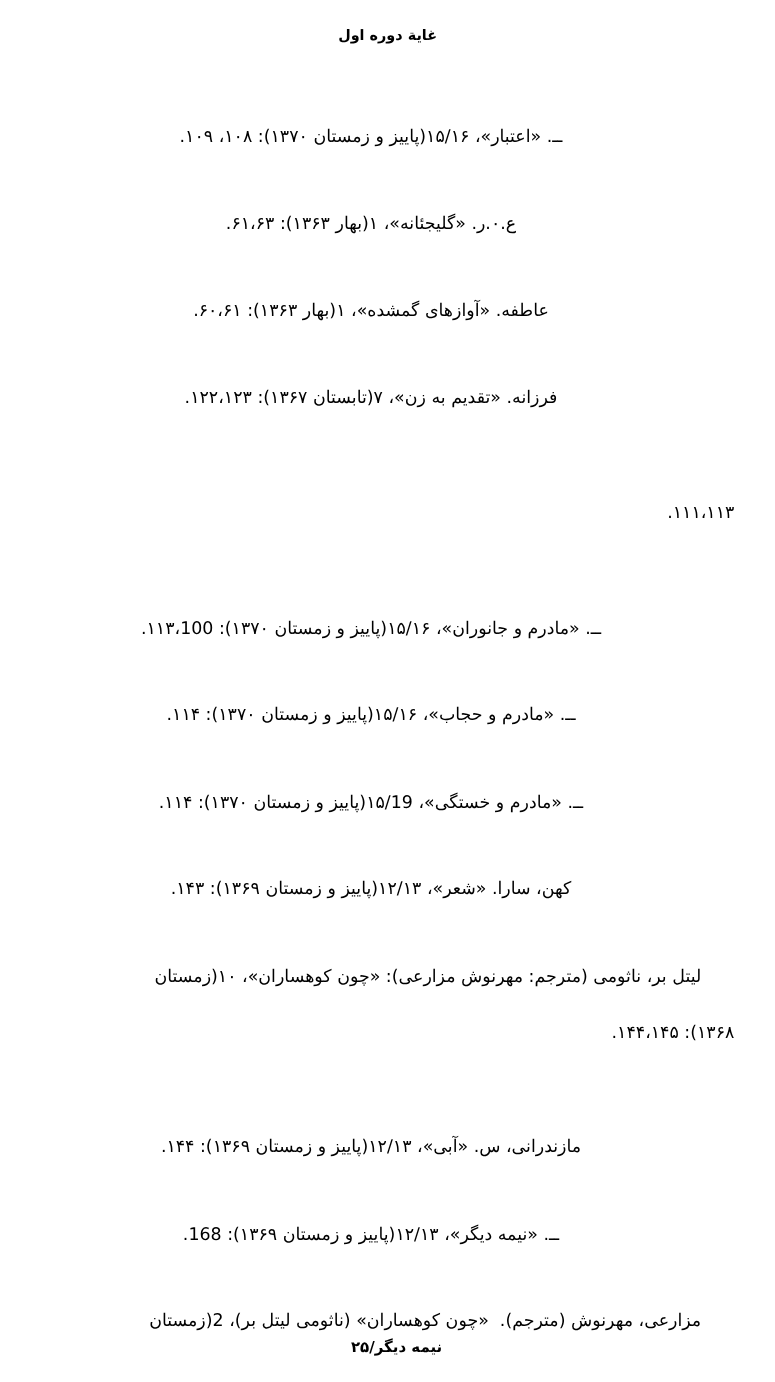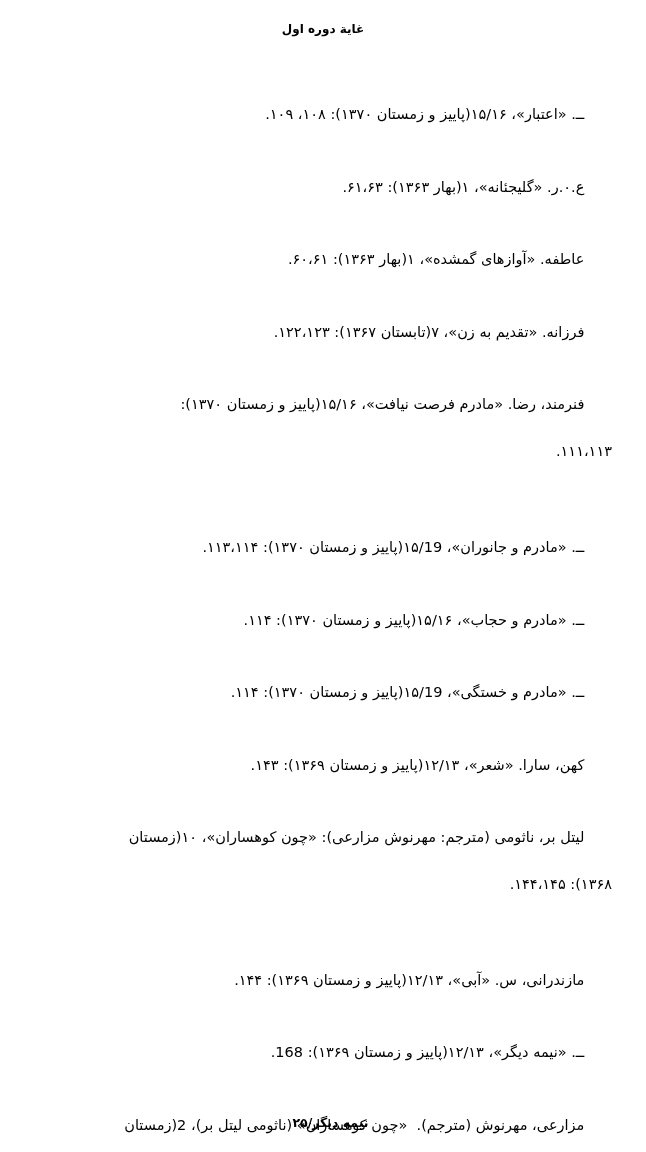--- a/index.html
+++ b/index.html
@@ -56,20 +56,21 @@
     bottom: 22px;
     left: 0;
     right: 0;
     text-align: center;
     font-size: 12.5px;
     font-weight: bold;
     direction: rtl;
     padding-left: 15px;
   }
   .center-line {
+    text-align: center;
   }
 </style>
 </head>
 <body>
 
 <div class="page">
 
   <div class="header">غایة دوره اول</div>
 
   <div class="body-block">
@@ -80,25 +81,24 @@
     <div class="entry center-line">
       <span>ع.۰.ر. «گلیجئانه»، ۱(بهار ۱۳۶۳): ۶۱،۶۳.</span>
     </div>
     <div class="entry center-line">
       <span>عاطفه. «آوازهای گمشده»، ۱(بهار ۱۳۶۳): ۶۰،۶۱.</span>
     </div>
     <div class="entry center-line">
       <span>فرزانه. «تقدیم به زن»، ۷(تابستان ۱۳۶۷): ۱۲۲،۱۲۳.</span>
     </div>
     <div class="entry">
-      <span>فنرمند، رضا. «مادرم فرصت نیافت»، ۱۵/۱۶(پاییز و زمستان ۱۳۷۰):</span>
       <span class="cont">۱۱۱،۱۱۳.</span>
     </div>
     <div class="entry center-line">
-      <span>ــ. «مادرم و جانوران»، ۱۵/19(پاییز و زمستان ۱۳۷۰): ۱۱۳،۱۱۴.</span>
+      <span>ــ. «مادرم و جانوران»، ۱۵/۱۶(پاییز و زمستان ۱۳۷۰): ۱۱۳،100.</span>
     </div>
     <div class="entry center-line">
       <span>ــ. «مادرم و حجاب»، ۱۵/۱۶(پاییز و زمستان ۱۳۷۰): ۱۱۴.</span>
     </div>
     <div class="entry center-line">
       <span>ــ. «مادرم و خستگی»، ۱۵/19(پاییز و زمستان ۱۳۷۰): ۱۱۴.</span>
     </div>
     <div class="entry center-line">
       <span>کهن، سارا. «شعر»، ۱۲/۱۳(پاییز و زمستان ۱۳۶۹): ۱۴۳.</span>
     </div>

